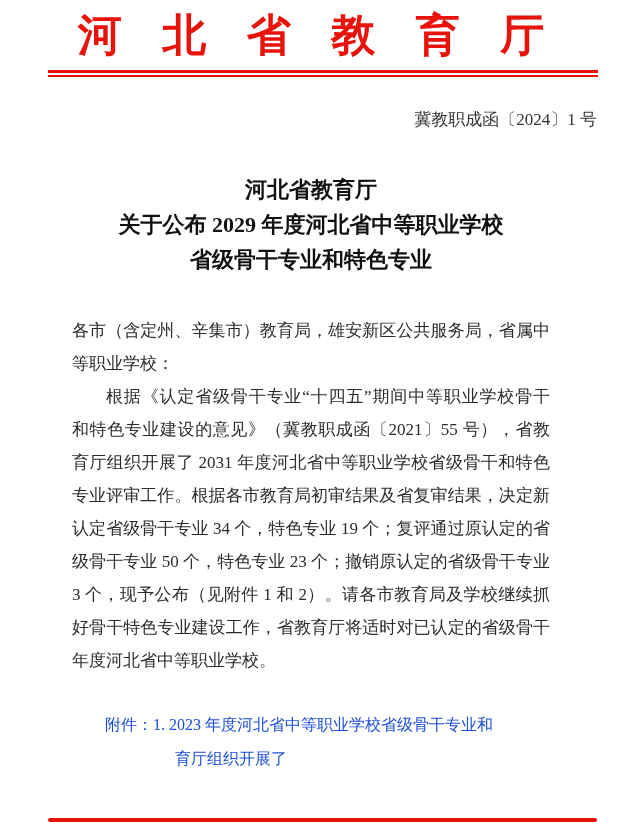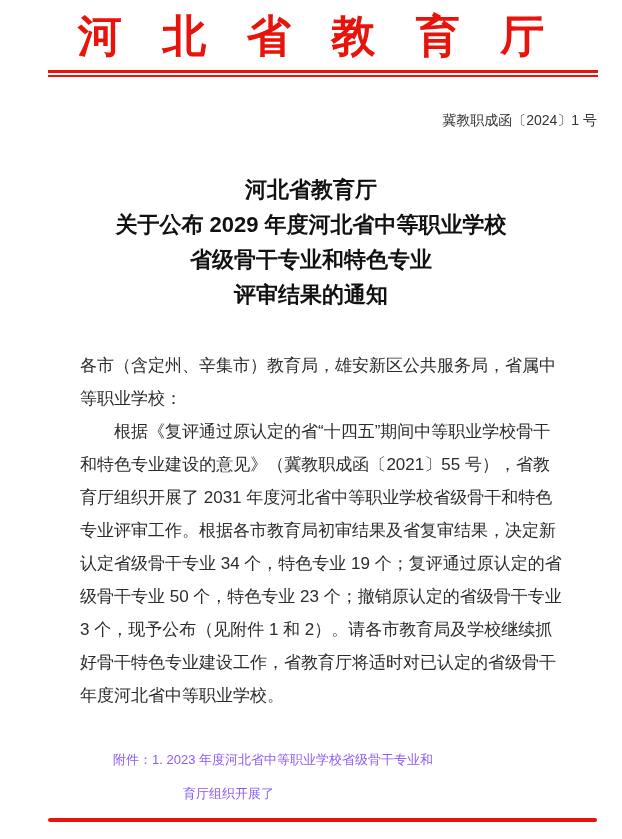--- a/index.html
+++ b/index.html
@@ -3,21 +3,21 @@
 <meta charset="utf-8">
 <style>
   * { margin: 0; padding: 0; box-sizing: border-box; }
   html, body { background: #ffffff; }
   .page {
     width: 622px;
     height: 839px;
     background: #ffffff;
     position: relative;
     margin: 0 auto;
-    font-family: Liberation Sans, sans-serif;
+    font-family: Liberation Serif, serif;
     color: #1a1a1a;
     overflow: hidden;
   }
   .letterhead {
     padding-top: 10px;
     text-align: center;
     font-size: 44px;
     font-weight: bold;
     color: #e8130a;
     letter-spacing: 0.92em;
@@ -28,59 +28,58 @@
   .header-rule {
     margin: 8px 24px 0 48px;
     border-top: 3px solid #e8130a;
     border-bottom: 2px solid #e8130a;
     height: 7px;
   }
   .doc-number {
     margin-top: 32px;
     text-align: right;
     padding-right: 25px;
-    font-size: 14px;
+    font-size: 17px;
     line-height: 22px;
     color: #333333;
   }
   .title-block {
     margin-top: 41px;
   }
   .title-line {
     text-align: center;
     font-size: 22px;
     font-weight: bold;
     line-height: 35px;
     color: #111111;
   }
   .content {
     margin-top: 37px;
     padding: 0 72px;
     font-size: 17px;
     line-height: 33px;
     color: #2b2b2b;
-    margin-left: 8px;
   }
   .body-line {
     text-align: justify;
     text-align-last: justify;
     white-space: nowrap;
   }
   .body-line.end {
     text-align-last: left;
     white-space: normal;
   }
   .body-line.indent {
     text-indent: 2em;
   }
   .attachment {
     margin-top: 31px;
-    font-size: 13px;
+    font-size: 16px;
     line-height: 34px;
-    color: #8b5cf6;
+    color: #1d4ed8;
   }
   .att-line-1 { padding-left: 33px; }
   .att-line-2 { padding-left: 103px; }
   .footer-rule {
     position: absolute;
     left: 48px;
     width: 549px;
     top: 818px;
     height: 4px;
     background: #e8130a;
@@ -95,27 +94,26 @@
   <div class="letterhead">河北省教育厅</div>
 
   <div class="header-rule"></div>
 
   <div class="doc-number">冀教职成函〔2024〕1 号</div>
 
   <div class="title-block">
     <div class="title-line">河北省教育厅</div>
     <div class="title-line">关于公布 2029 年度河北省中等职业学校</div>
     <div class="title-line">省级骨干专业和特色专业</div>
-    <div class="title-line">评审结果的通知</div>
   </div>
 
   <div class="content">
     <div class="body-line">各市（含定州、辛集市）教育局，雄安新区公共服务局，省属中</div>
     <div class="body-line end">等职业学校：</div>
-    <div class="body-line indent">根据《复评通过原认定的省“十四五”期间中等职业学校骨干</div>
+    <div class="body-line indent">根据《认定省级骨干专业“十四五”期间中等职业学校骨干</div>
     <div class="body-line">和特色专业建设的意见》（冀教职成函〔2021〕55 号），省教</div>
     <div class="body-line">育厅组织开展了 2031 年度河北省中等职业学校省级骨干和特色</div>
     <div class="body-line">专业评审工作。根据各市教育局初审结果及省复审结果，决定新</div>
     <div class="body-line">认定省级骨干专业 34 个，特色专业 19 个；复评通过原认定的省</div>
     <div class="body-line">级骨干专业 50 个，特色专业 23 个；撤销原认定的省级骨干专业</div>
     <div class="body-line">3 个，现予公布（见附件 1 和 2）。请各市教育局及学校继续抓</div>
     <div class="body-line">好骨干特色专业建设工作，省教育厅将适时对已认定的省级骨干</div>
     <div class="body-line end">年度河北省中等职业学校。</div>
 
     <div class="attachment">

